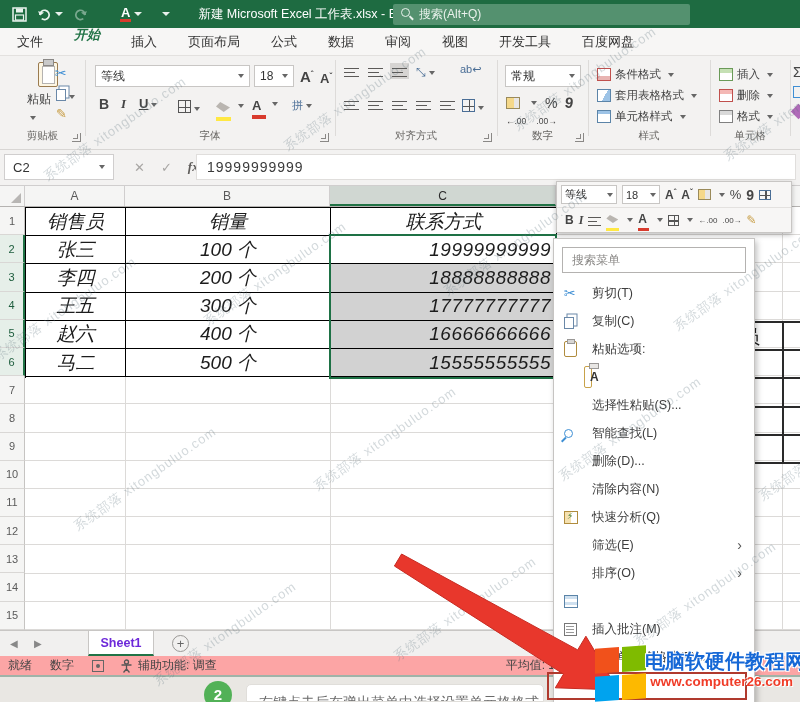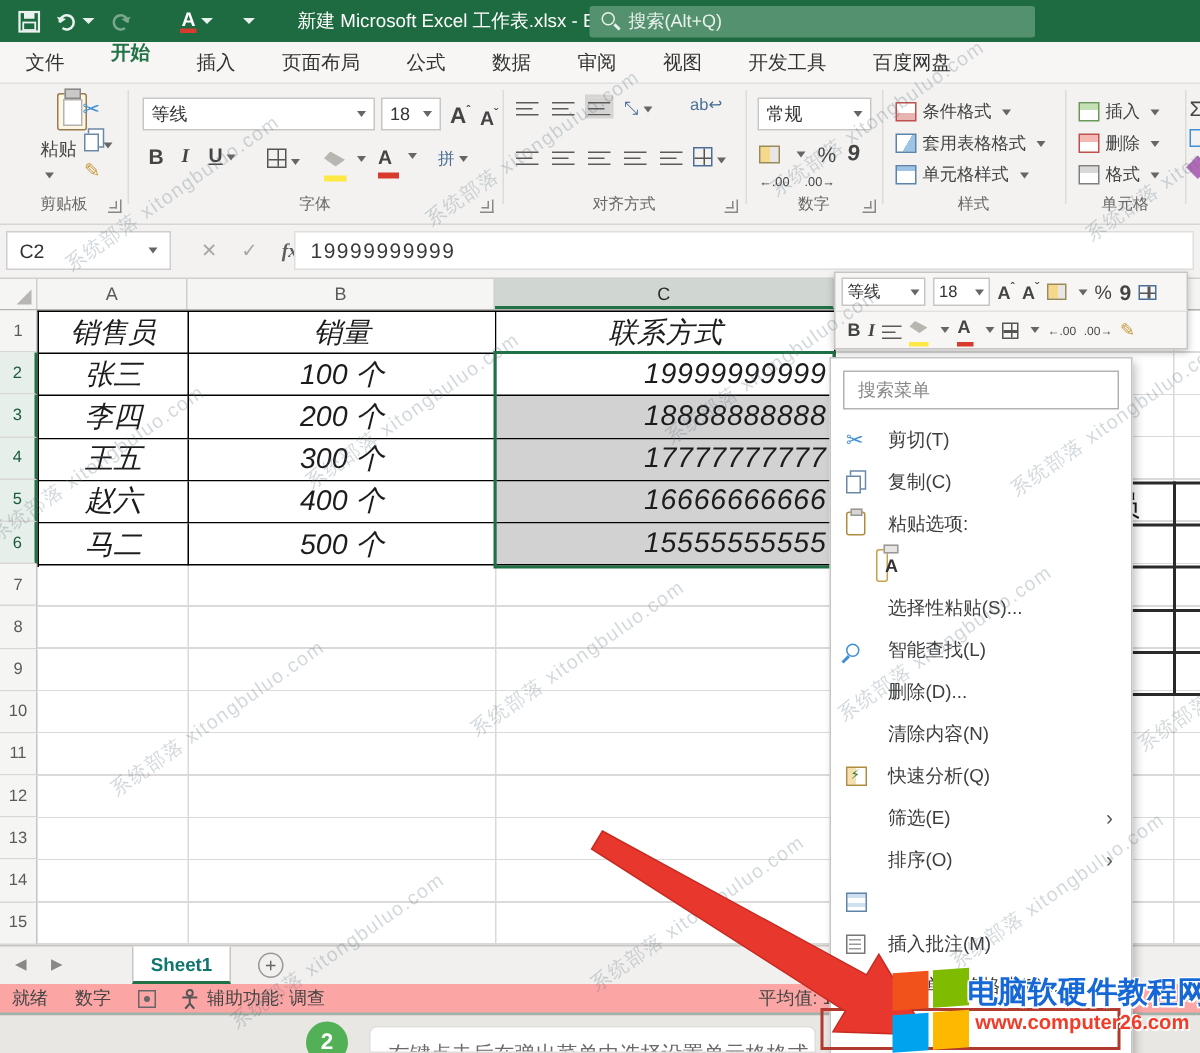--- a/index.html
+++ b/index.html
@@ -15,21 +15,21 @@
   .tb-title { color:#fff; font-size:12.5px; margin-left:28px; white-space:nowrap; }
   .search-pill { position:absolute; left:393px; top:4px; width:297px; height:21px; background:#54916f; border-radius:2px; display:flex; align-items:center; padding-left:26px; }
   .search-pill .txt { color:#e9f2ec; font-size:12px; }
   .lens { position:absolute; left:8px; top:4px; width:9px; height:9px; border:1.5px solid #e9f2ec; border-radius:50%; }
   .lens::after { content:""; position:absolute; left:7px; top:8px; width:5px; height:1.5px; background:#e9f2ec; transform:rotate(45deg); }
   .qa-A { color:#fff; font-size:13px; font-weight:bold; line-height:13px; border-bottom:3px solid #d83b2d; padding:0 1px; }
 
   
   .tabsbar { left:0; top:28px; width:800px; height:28px; background:#f7f6f5; display:flex; align-items:center; gap:27px; padding-left:15px; border-bottom:1px solid #e3e1df; z-index:1; }
   .tab { font-size:13px; color:#333; white-space:nowrap; padding:5px 2px; }
-  .tab.active { color:#217346; font-weight:bold; border-bottom:3px solid #217346; padding-bottom:16px; }
+  .tab.active { color:#217346; font-weight:bold; border-bottom:3px solid #217346; padding-bottom:16px;font-style:italic; }
 
   
   .ribbon { left:0; top:56px; width:800px; height:94px; background:#f3f2f1; border-bottom:1px solid #d8d6d4; z-index:1; }
   .rdiv { position:absolute; top:4px; width:1px; height:76px; background:#dddbd9; }
   .grouplabel { position:absolute; bottom:3px; font-size:10.5px; color:#696764; width:100%; text-align:center; }
   .launcher { position:absolute; bottom:4px; width:9px; height:9px; border-right:1.5px solid #8a8886; border-bottom:1.5px solid #8a8886; }
   .launcher::after{ content:""; position:absolute; right:2px; bottom:2px; width:4px; height:4px; border-right:1.5px solid #8a8886; border-bottom:1.5px solid #8a8886; transform:rotate(0deg); }
   .rbtn { font-size:12px; color:#444; }
   .ddcaret { width:0;height:0;border-left:3.5px solid transparent;border-right:3.5px solid transparent;border-top:4px solid #666; display:inline-block; margin-left:3px; vertical-align:middle;}
   .selbox { background:#fff; border:1px solid #c8c6c4; font-size:12px; color:#333; display:flex; align-items:center; justify-content:space-between; padding:0 5px; }
@@ -80,21 +80,21 @@
   .table { left:25px; top:207px; width:531px; height:171px; z-index:1; display:grid; grid-template-columns:100px 205px 226px; grid-auto-rows:28.2px; border-top:1px solid #000; border-left:1px solid #000; font-size:19px; color:#1c1c1c; }
   .table .cell { border-right:1px solid #000; border-bottom:1px solid #000; display:flex; align-items:center; justify-content:center; white-space:nowrap; overflow:hidden; background:#fff;font-style:italic; }
   .table .num { justify-content:flex-end; padding-right:5px; letter-spacing:0.5px; }
   .table .selgray { background:#d2d2d2; }
   .selborder { left:329px; top:234px; width:228px; height:145px; border:2px solid #1e7145; z-index:2; pointer-events:none; }
   .frag { left:741px; top:324px; z-index:1; font-size:19px; color:#1c1c1c; }
 
   
   .sheetbar { left:0; top:630px; width:800px; height:26px; background:#f1f0ef; border-top:1px solid #c8c6c4; z-index:1; display:flex; align-items:center; }
   .navarr { color:#888; font-size:10px; margin-left:10px; width:14px; }
-  .sheettab { margin-left:40px; width:66px; height:25px; background:#fff; border-left:1px solid #c8c6c4; border-right:1px solid #c8c6c4; border-bottom:2px solid #217346; display:flex; align-items:center; justify-content:center; font-size:12.5px; color:#0f766e; font-weight:bold; }
+  .sheettab { margin-left:40px; width:66px; height:25px; background:#fff; border-left:1px solid #c8c6c4; border-right:1px solid #c8c6c4; border-bottom:2px solid #217346; display:flex; align-items:center; justify-content:center; font-size:12.5px; color:#6d28d9; font-weight:bold; }
   .addsheet { margin-left:18px; width:17px; height:17px; border:1px solid #9a9896; border-radius:50%; color:#666; font-size:13px; line-height:15px; text-align:center; }
 
   
   .statusbar { left:0; top:656px; width:800px; height:21px; background:#fca5a5; border-bottom:2px solid #9fb3a8; z-index:1; display:flex; align-items:center; font-size:12px; color:#444; }
   .sb-item { margin-left:18px; white-space:nowrap; }
   .sb-ic { width:12px; height:12px; border:1.5px solid #666; margin-left:18px; position:relative; }
   .sb-ic::after{ content:""; position:absolute; left:3px; top:3px; width:4px; height:4px; background:#666; border-radius:50%; }
   .sb-right { position:absolute; right:245px; font-size:12px; color:#444; white-space:nowrap; }
 
   

